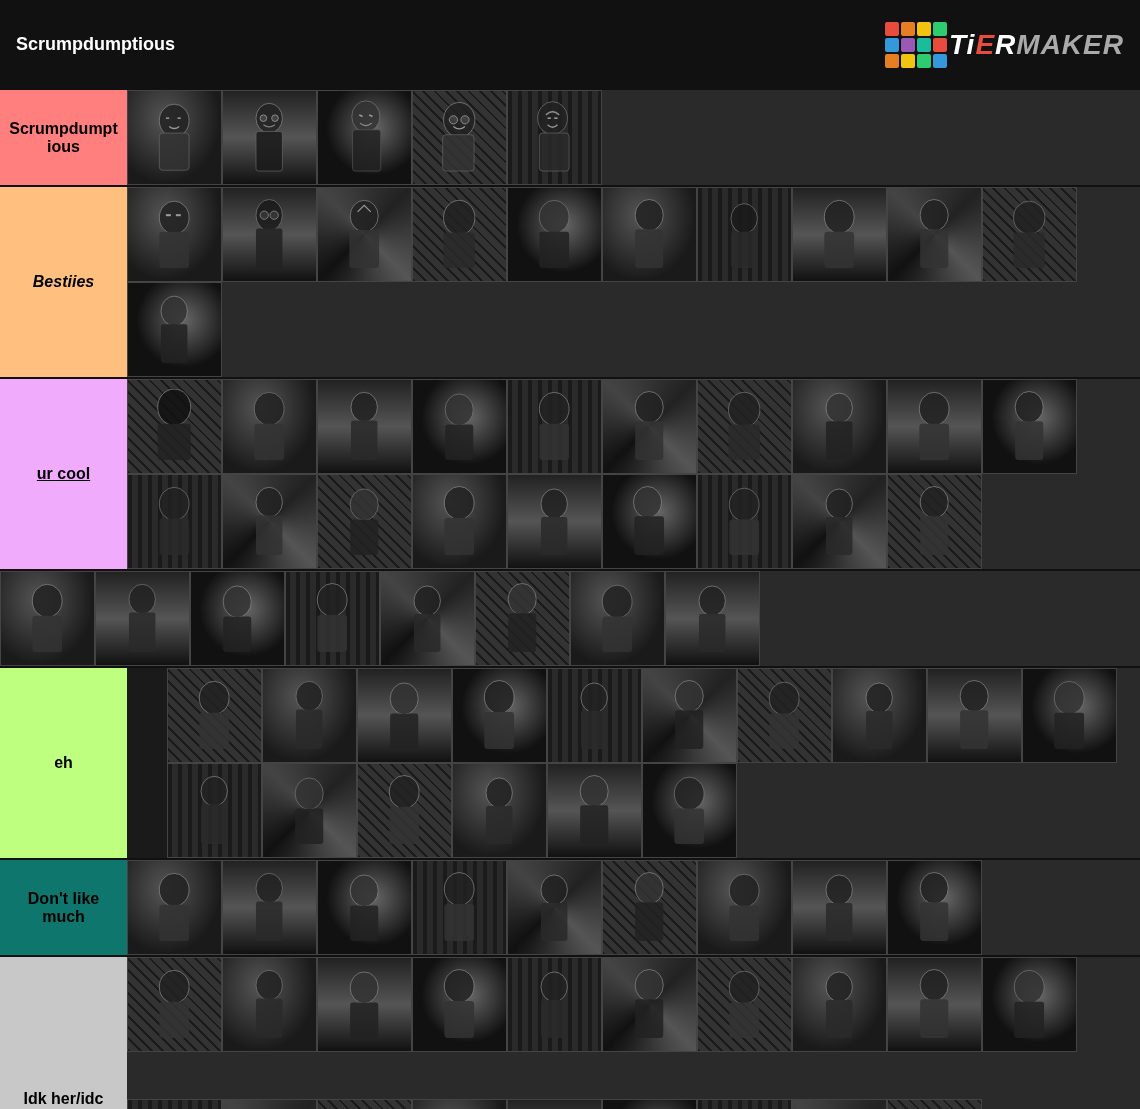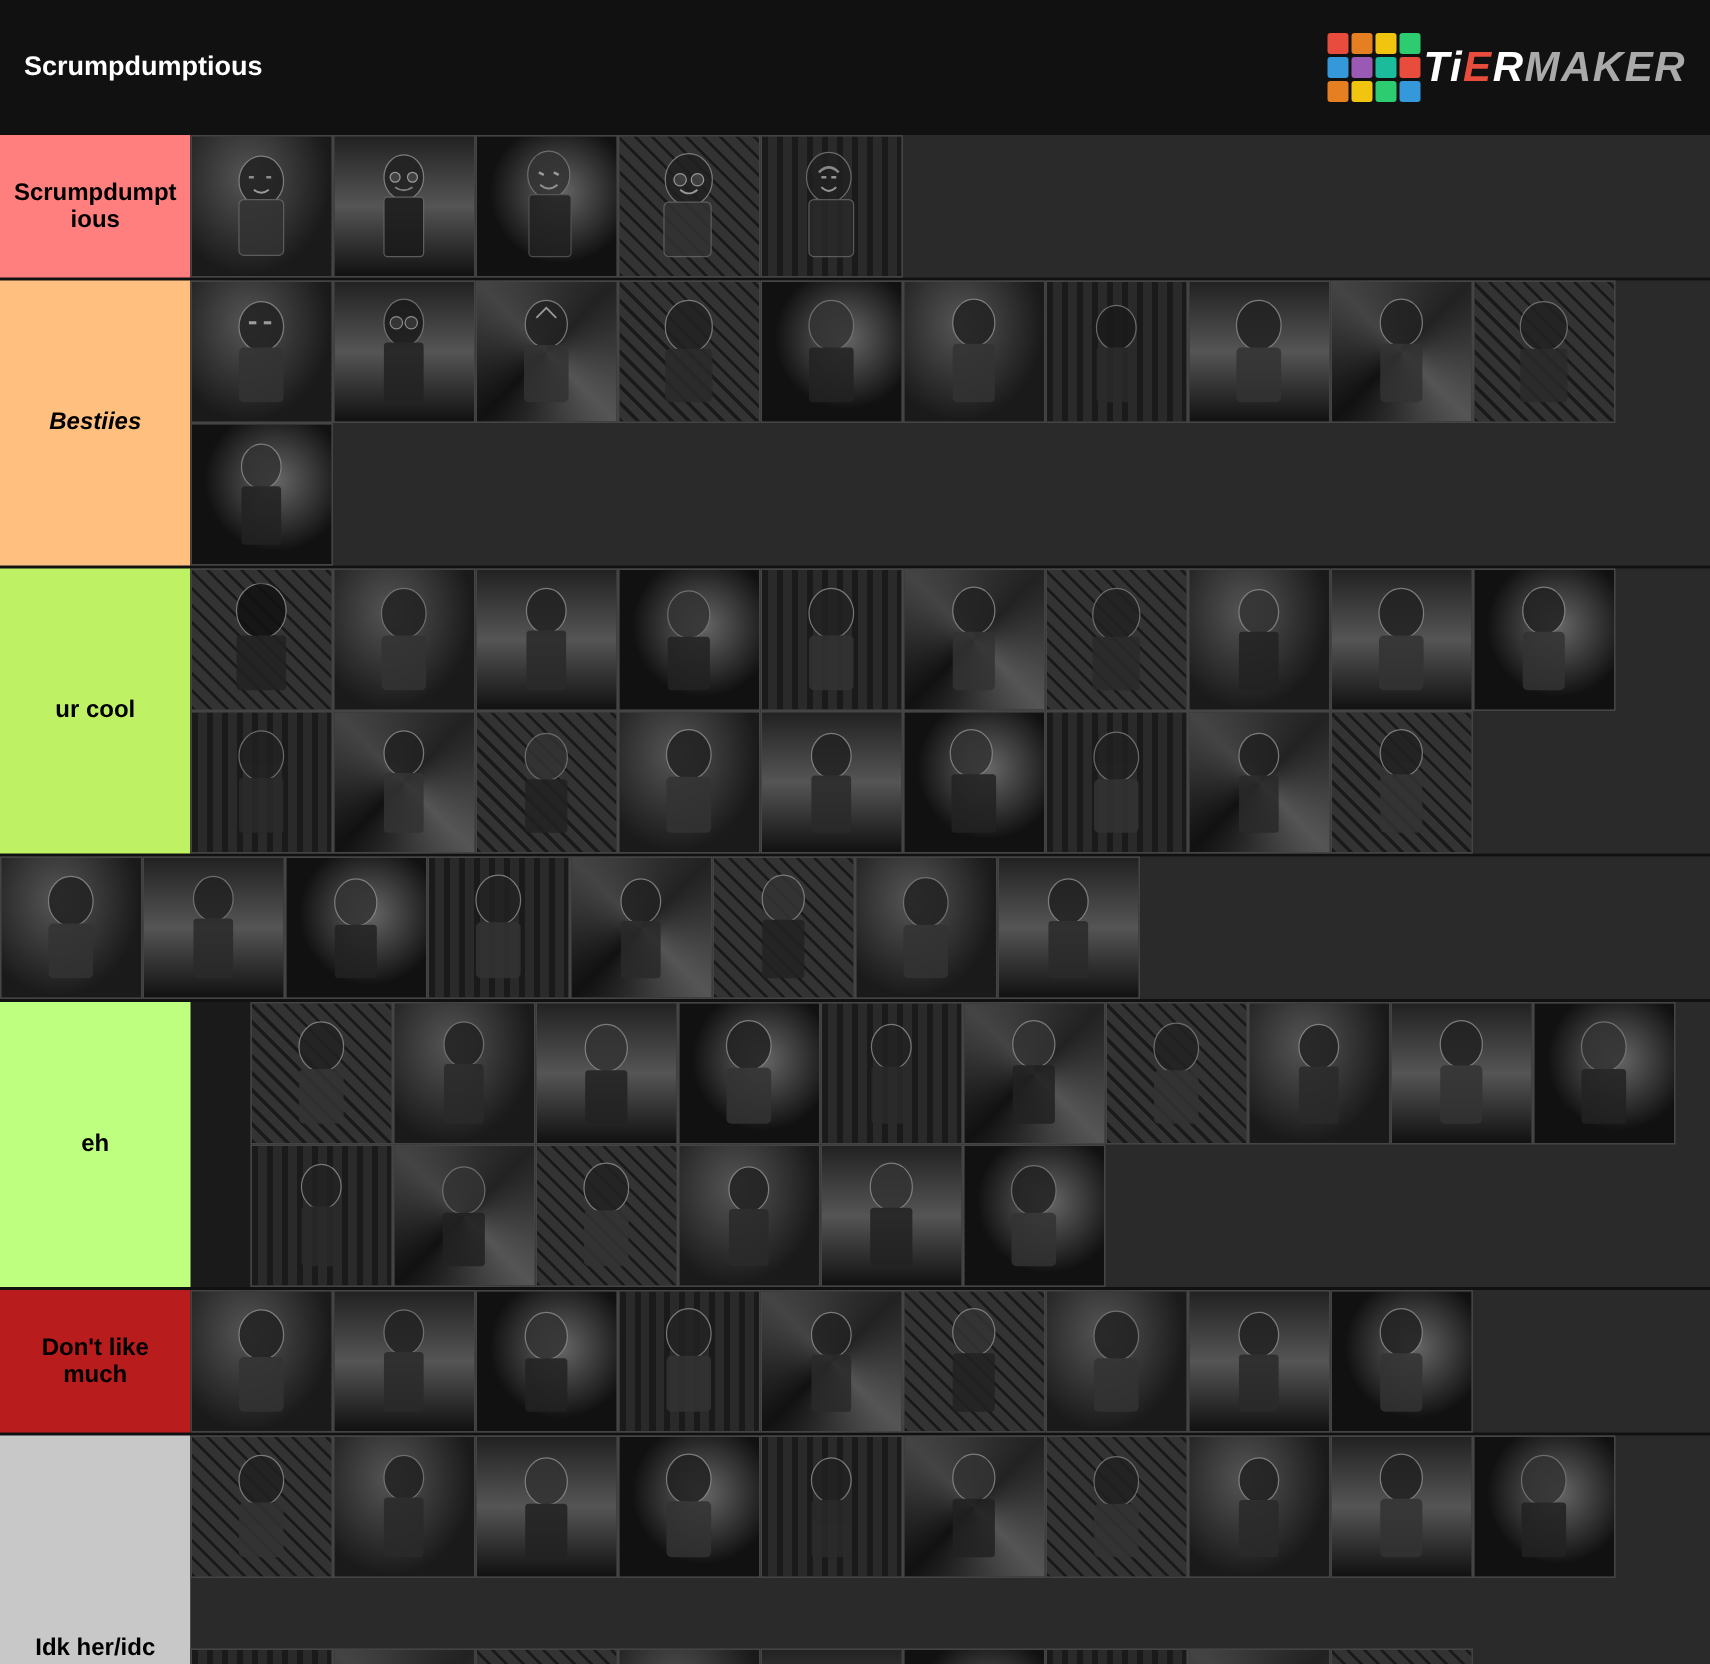--- a/index.html
+++ b/index.html
@@ -110,24 +110,24 @@
     
     .manga-card:nth-child(odd) .manga-card-inner {
       background: linear-gradient(160deg, #1a1a1a 0%, #444 40%, #1a1a1a 100%);
     }
     .manga-card:nth-child(even) .manga-card-inner {
       background: linear-gradient(200deg, #3a3a3a 0%, #111 60%, #3a3a3a 100%);
     }
 
     .row-scrumpdumptious .tier-label { background: #ff7f7f; }
     .row-bestiies .tier-label { background: #ffbf7f; font-style: italic; }
-    .row-urcool .tier-label { background: #bef264; }
+    .row-urcool .tier-label { background: #f0abfc; text-decoration: underline; }
     .row-ilikeyabutnotalet .tier-label { background: #ffff7f; }
     .row-eh .tier-label { background: #bfff7f; }
-    .row-dontlikemuch .tier-label { background: #b91c1c; }
+    .row-dontlikemuch .tier-label { background: #0f766e; }
     .row-idkheridc .tier-label { background: #c8c8c8; }
 
     
     .panel-1 { background: repeating-linear-gradient(45deg, #1a1a1a, #1a1a1a 2px, #333 2px, #333 8px) !important; }
     .panel-2 { background: radial-gradient(ellipse at 40% 30%, #555 0%, #1a1a1a 70%) !important; }
     .panel-3 { background: linear-gradient(180deg, #222 0%, #555 50%, #111 100%) !important; }
     .panel-4 { background: radial-gradient(circle at 60% 40%, #666 0%, #111 60%) !important; }
     .panel-5 { background: repeating-linear-gradient(90deg, #1a1a1a, #1a1a1a 4px, #2a2a2a 4px, #2a2a2a 10px) !important; }
     .panel-6 { background: conic-gradient(from 45deg, #222, #555, #111, #444, #222) !important; }
 

